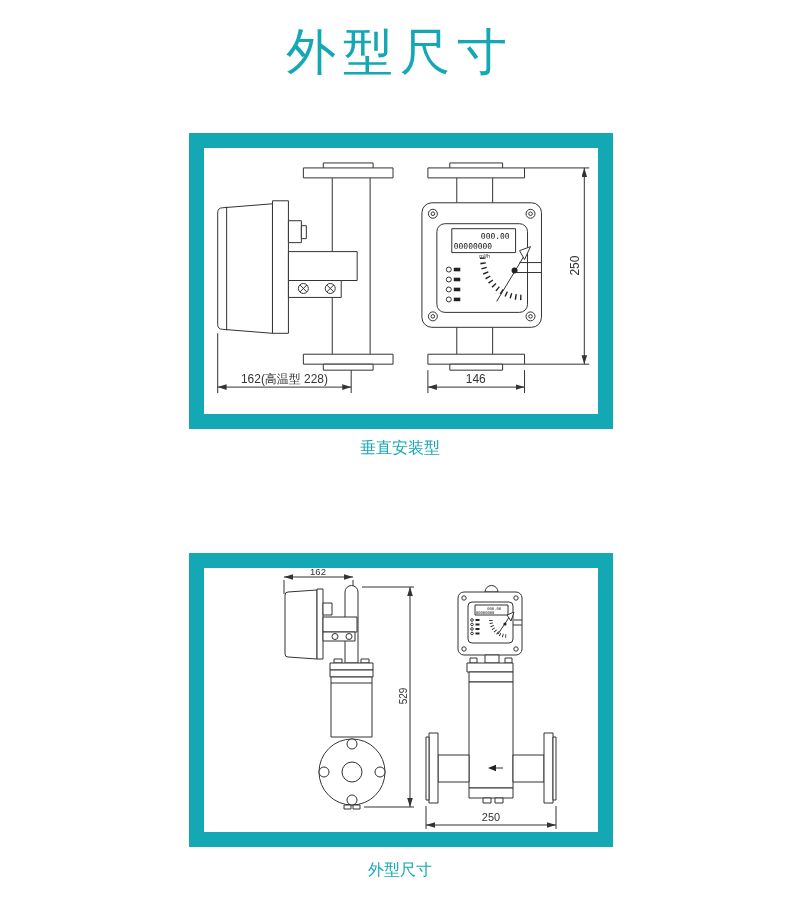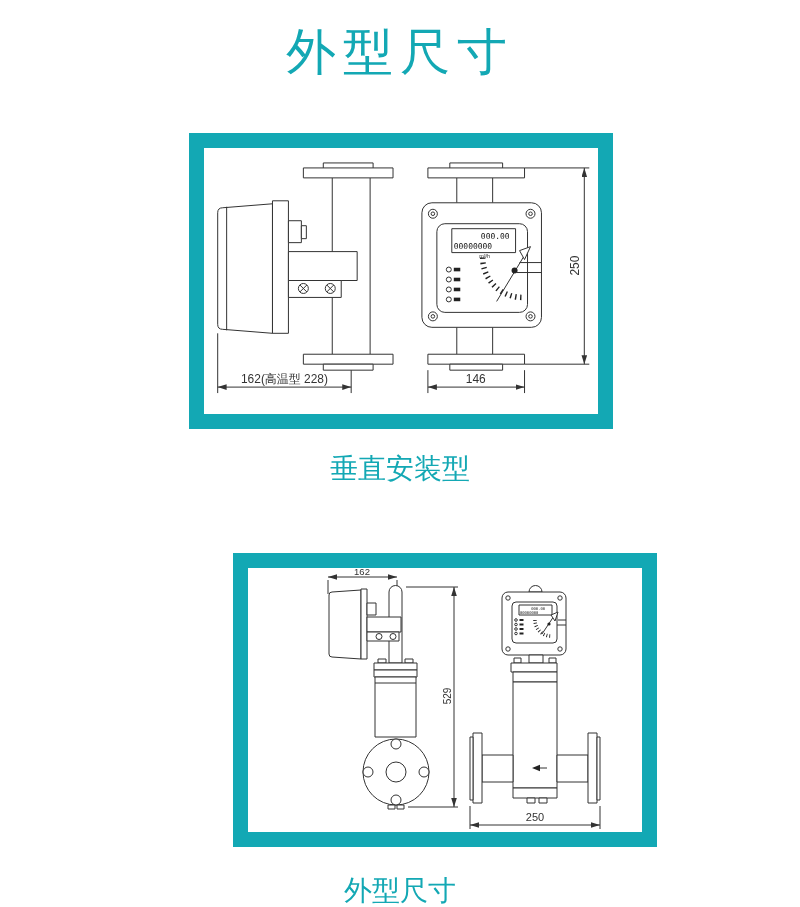--- a/index.html
+++ b/index.html
@@ -3,23 +3,23 @@
 <meta charset="utf-8">
 <style>
   html,body{margin:0;padding:0;background:#ffffff;}
   #page{position:relative;width:800px;height:907px;background:#ffffff;overflow:hidden;
         font-family:"Liberation Sans",sans-serif;}
   .page-title{position:absolute;top:22px;left:0;width:100%;text-align:center;
         font-size:50px;line-height:60px;letter-spacing:7px;color:#13a8b4;font-weight:500;}
   .panel{position:absolute;left:189px;width:424px;background:#ffffff;
         border:15px solid #13a8b4;box-sizing:border-box;}
   .panel.vertical{top:133px;height:296px;}
-  .panel.horizontal{top:553px;height:294px;margin-left:44px;}
+  .panel.horizontal{top:553px;height:294px;}
   .caption{position:absolute;left:0;width:100%;text-align:center;
-        font-size:28px;color:#13a8b4;font-weight:500;margin-top:12px;}
+        font-size:16px;color:#13a8b4;font-weight:500;}
   .caption.v{top:438px;}
   .caption.h{top:860px;}
   svg{display:block;}
   svg line, svg path, svg rect, svg circle, svg polyline{vector-effect:non-scaling-stroke;}
   .ln{stroke:#333;stroke-width:1;fill:none;}
   .wh{stroke:#333;stroke-width:1;fill:#ffffff;}
   .fill{fill:#222;stroke:none;}
   .dim{fill:#333;font-family:"Liberation Sans",sans-serif;}
   .disp{fill:#111;font-family:"DejaVu Sans Mono",monospace;}
   .ticks{stroke:#222;fill:none;}

